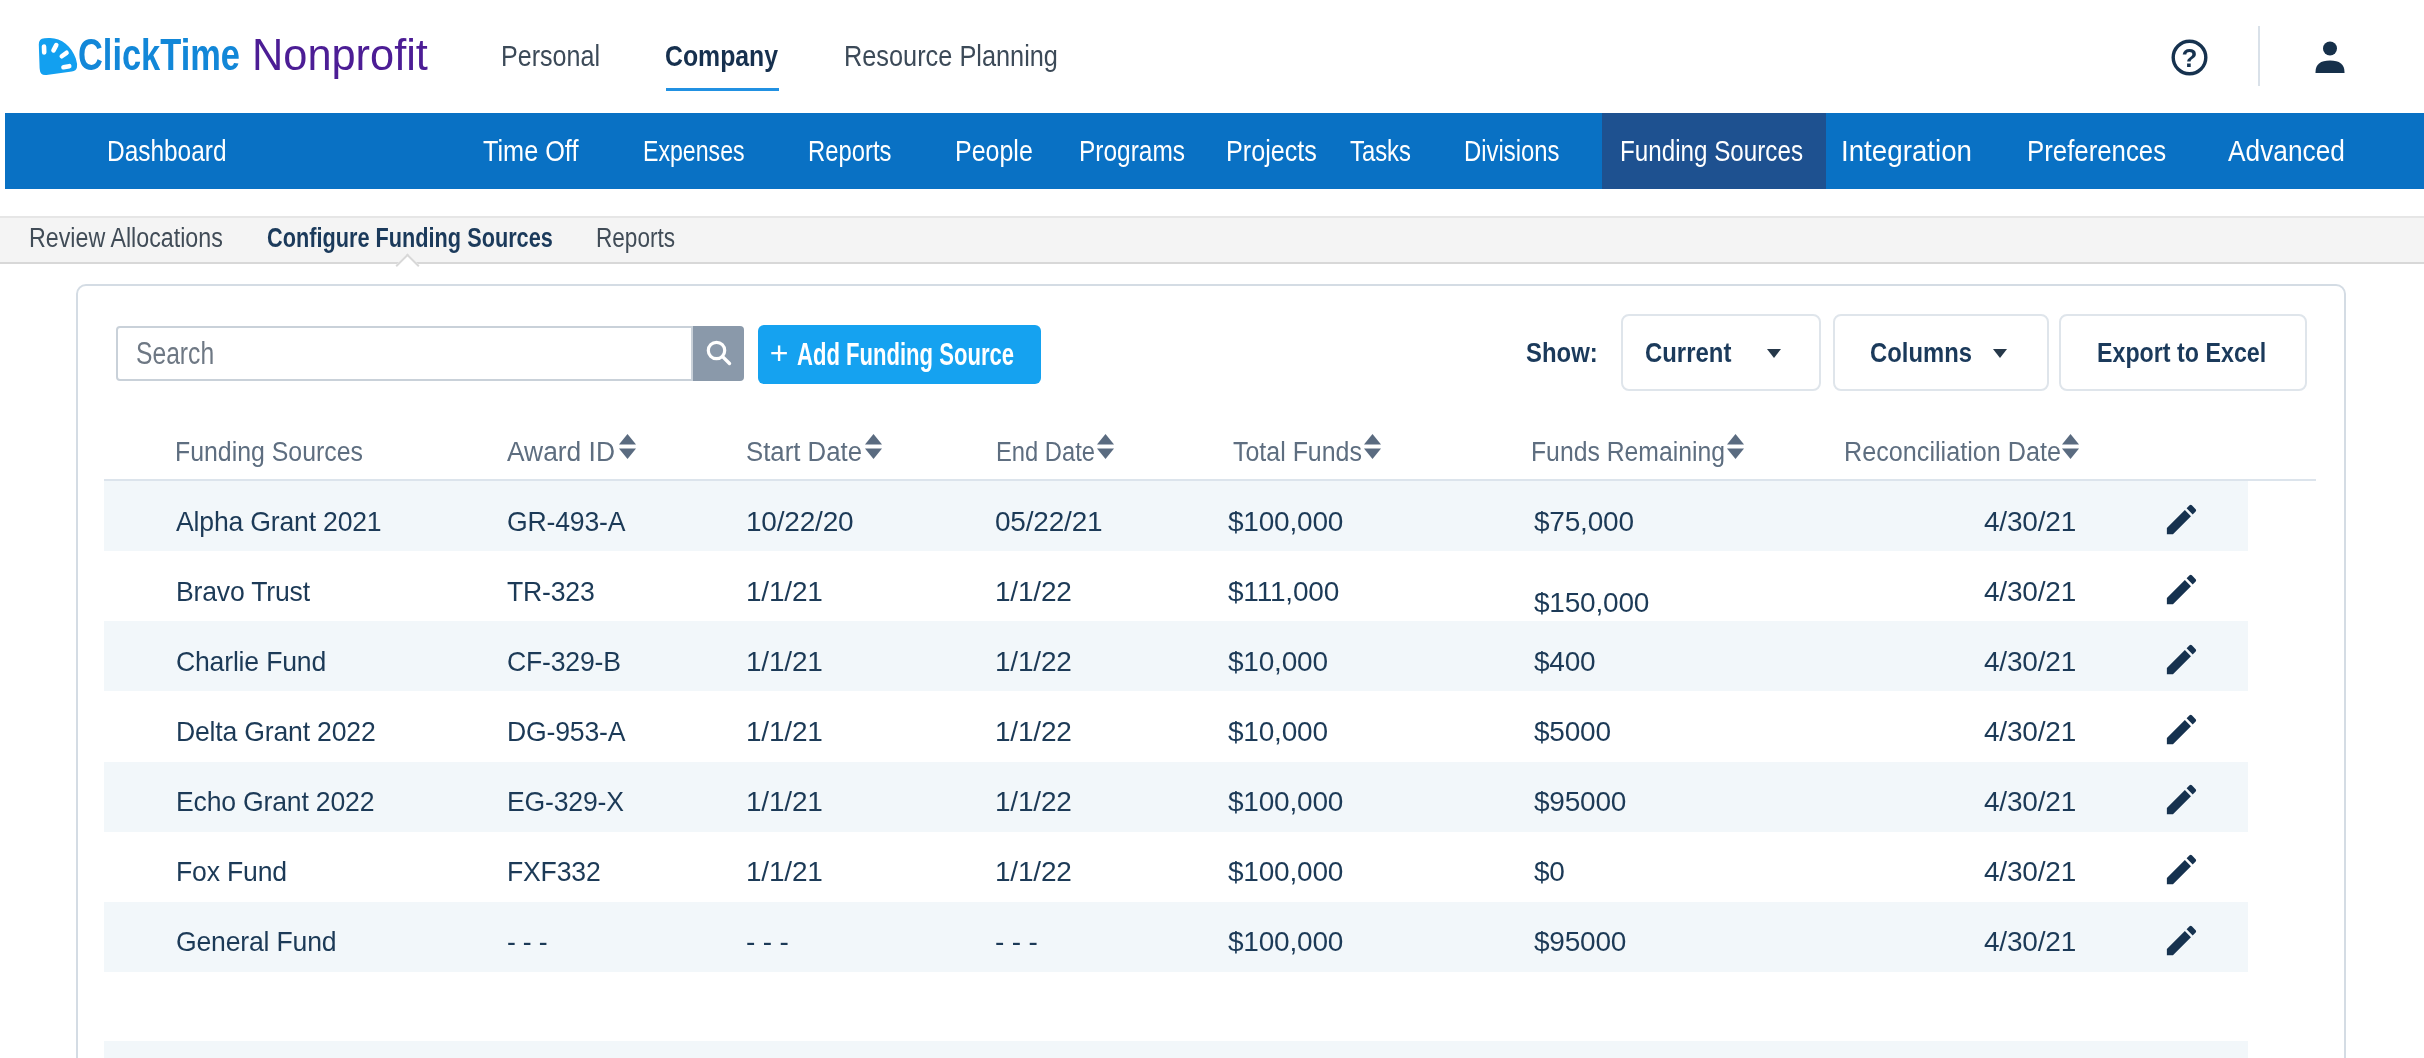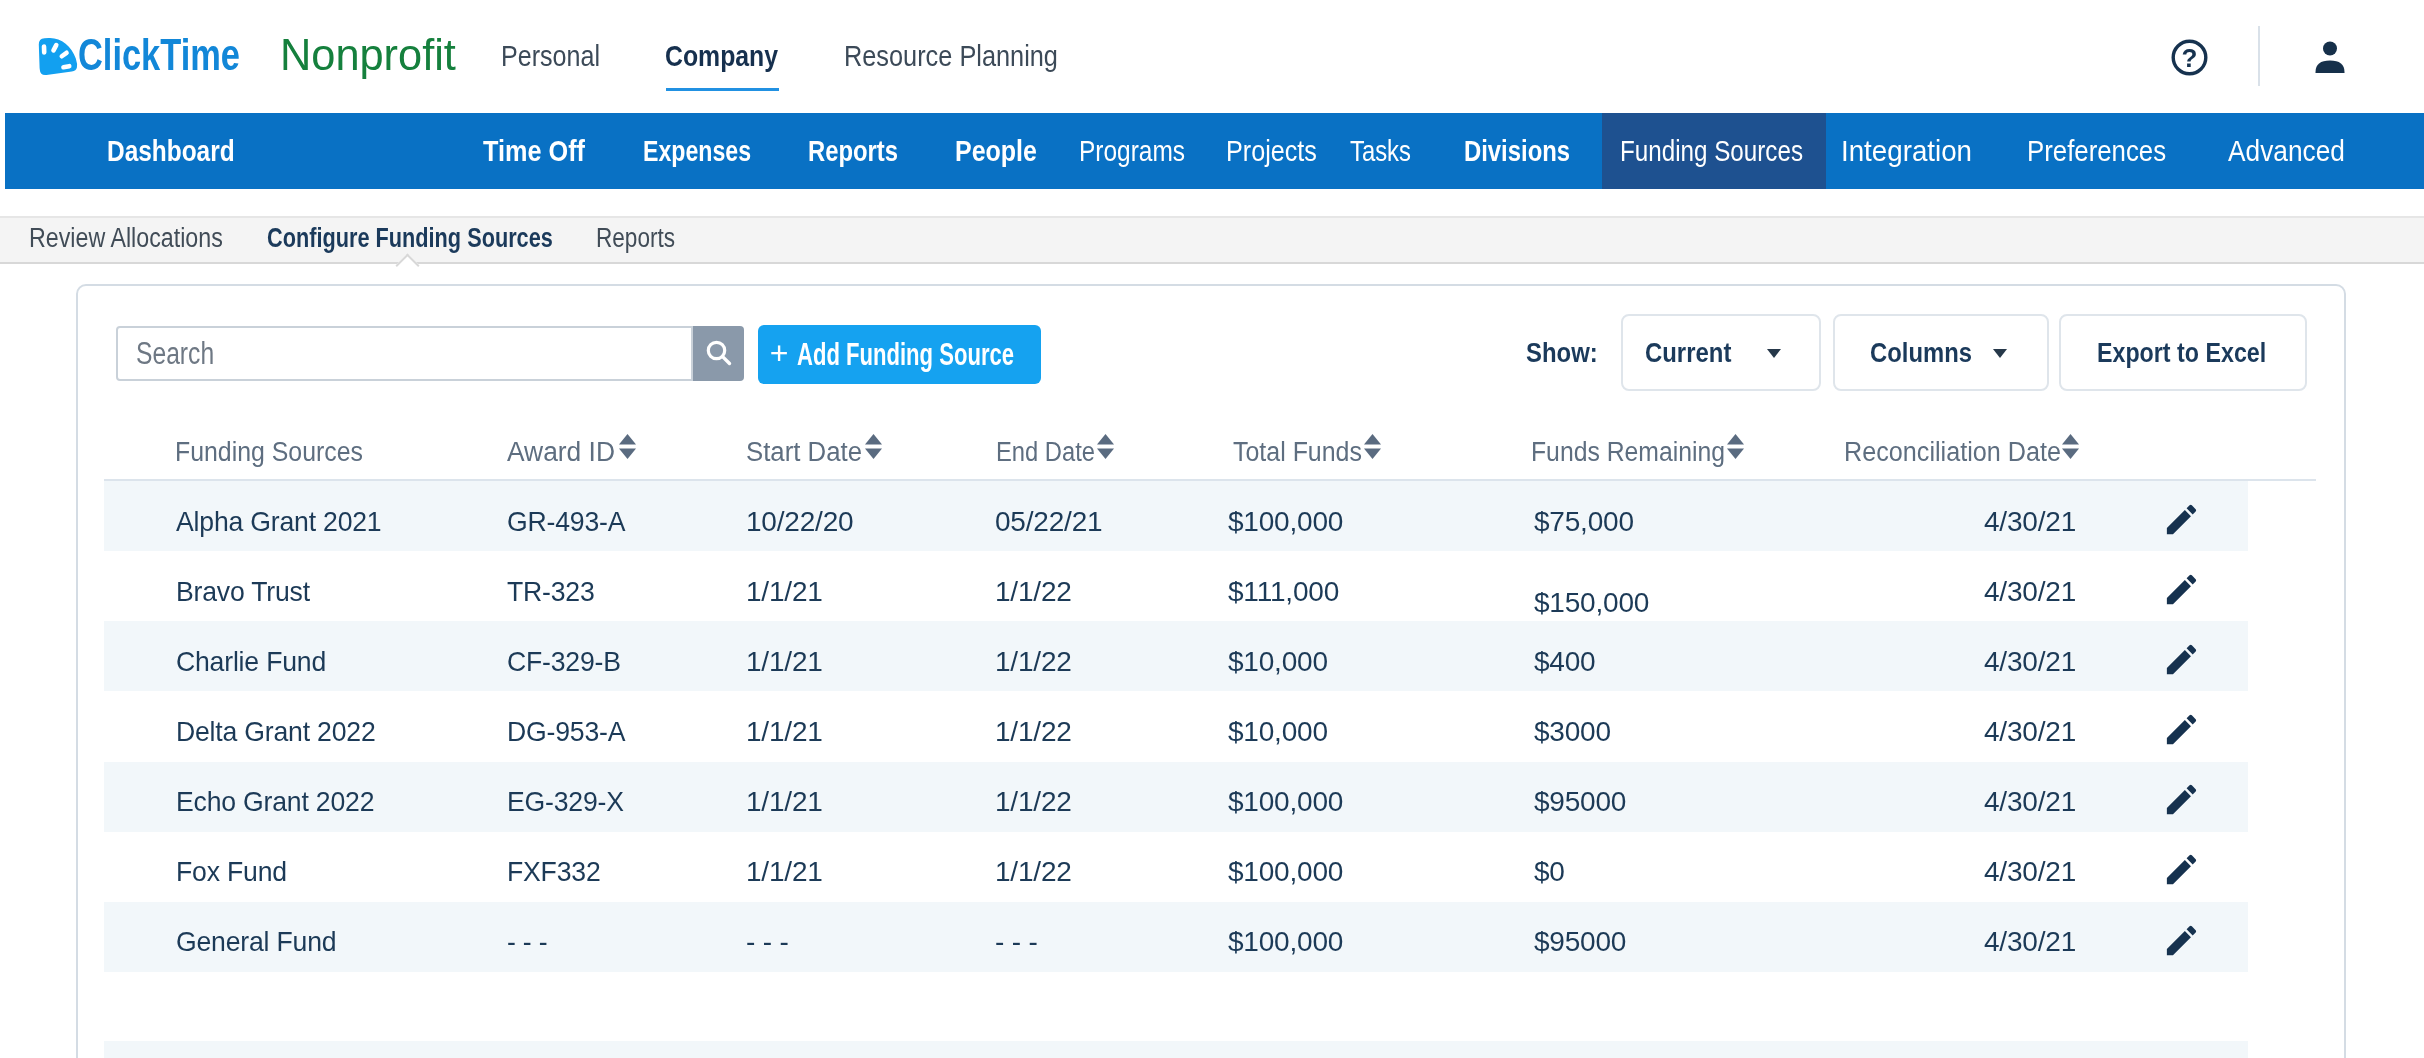--- a/index.html
+++ b/index.html
@@ -4,29 +4,29 @@
 <style>
   * { margin:0; padding:0; box-sizing:border-box; }
   html,body { width:2424px; height:1058px; background:#fff; overflow:hidden; }
   body { font-family:"Liberation Sans", sans-serif; }
   #page { position:relative; width:2424px; height:1058px; background:#fff; overflow:hidden; }
   .abs { position:absolute; }
   .fit { transform-origin:left center; display:inline-block; white-space:nowrap; }
 
   
   .logo-ct { left:78px; top:25px; font-size:44px; line-height:60px; font-weight:bold; color:#1287D8; }
-  .logo-np { left:252px; top:25px; font-size:44px; line-height:60px; font-weight:normal; color:#15803d;margin-left:28px; }
+  .logo-np { left:252px; top:25px; font-size:44px; line-height:60px; font-weight:normal; color:#4c1d95; }
   .topnav { top:26px; font-size:30px; line-height:60px; color:#3C4A58; }
   #companyline { left:666px; top:88px; width:113px; height:3px; background:#2191E2; }
   #hdivider { left:2258px; top:26px; width:2px; height:60px; background:#D9E1E9; }
 
   
   #bluebar { left:5px; top:113px; width:2419px; height:76px; background:#0971C4; }
   #fstab { left:1602px; top:113px; width:224px; height:76px; background:#1E5190; }
-  .bn { top:113px; font-size:30px; line-height:76px; color:#FFFFFF; font-weight:bold; white-space:nowrap; }
+  .bn { top:113px; font-size:30px; line-height:76px; color:#FFFFFF; font-weight:normal; white-space:nowrap; }
   .bn.reg { font-weight:normal; }
 
   
   #subnav { left:0; top:216px; width:2424px; height:48px; background:#F4F4F4; border-top:2px solid #E6E6E6; border-bottom:2px solid #D8D8D8; }
   .sn { top:214px; font-size:27px; line-height:48px; color:#414C57; white-space:nowrap; }
   #sn-cfs { font-weight:bold; color:#1B3A5B; }
   #notch { left:399px; top:257px; width:17px; height:17px; background:#FFFFFF; border-left:2px solid #D8D8D8; border-top:2px solid #D8D8D8; transform:rotate(45deg); }
 
   
   #card { left:76px; top:284px; width:2270px; height:820px; background:#fff; border:2px solid #D4DCE4; border-radius:10px; }
@@ -162,21 +162,21 @@
   <span class="abs td" style="left:1534px;top:647.8px;">$400</span>
   <span class="abs td" style="left:1984px;top:647.8px;">4/30/21</span>
   <div class="abs" style="left:2162px;top:640.0px;"><svg width="39" height="39" viewBox="0 0 24 24">
           <path fill="#16324F" d="M3 17.25V21h3.75L17.81 9.94l-3.75-3.75L3 17.25zM20.71 7.04c.39-.39.39-1.02 0-1.41l-2.34-2.34a.9959.9959 0 0 0-1.41 0l-1.83 1.83 3.75 3.75 1.83-1.83z"></path>
         </svg></div>
   <span class="abs td" style="left:176px;top:717.9px;"><span class="fit" style="transform:scaleX(0.95);">Delta Grant 2022</span></span>
   <span class="abs td" style="left:507px;top:717.9px;"><span class="fit" style="transform:scaleX(0.95);">DG-953-A</span></span>
   <span class="abs td" style="left:746px;top:717.9px;">1/1/21</span>
   <span class="abs td" style="left:995px;top:717.9px;">1/1/22</span>
   <span class="abs td" style="left:1228px;top:717.9px;">$10,000</span>
-  <span class="abs td" style="left:1534px;top:717.9px;">$3000</span>
+  <span class="abs td" style="left:1534px;top:717.9px;">$5000</span>
   <span class="abs td" style="left:1984px;top:717.9px;">4/30/21</span>
   <div class="abs" style="left:2162px;top:710.1px;"><svg width="39" height="39" viewBox="0 0 24 24">
           <path fill="#16324F" d="M3 17.25V21h3.75L17.81 9.94l-3.75-3.75L3 17.25zM20.71 7.04c.39-.39.39-1.02 0-1.41l-2.34-2.34a.9959.9959 0 0 0-1.41 0l-1.83 1.83 3.75 3.75 1.83-1.83z"></path>
         </svg></div>
   <div class="abs stripe" style="top:761.6px;"></div>
   <span class="abs td" style="left:176px;top:788.1px;"><span class="fit" style="transform:scaleX(0.95);">Echo Grant 2022</span></span>
   <span class="abs td" style="left:507px;top:788.1px;"><span class="fit" style="transform:scaleX(0.95);">EG-329-X</span></span>
   <span class="abs td" style="left:746px;top:788.1px;">1/1/21</span>
   <span class="abs td" style="left:995px;top:788.1px;">1/1/22</span>
   <span class="abs td" style="left:1228px;top:788.1px;">$100,000</span>

